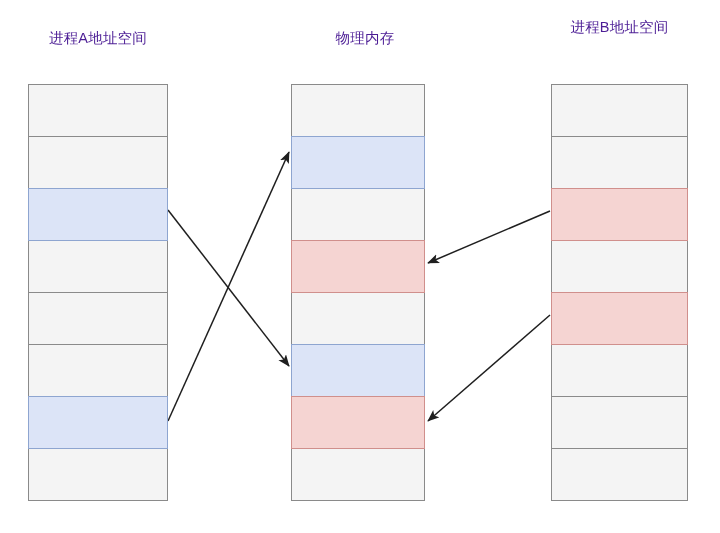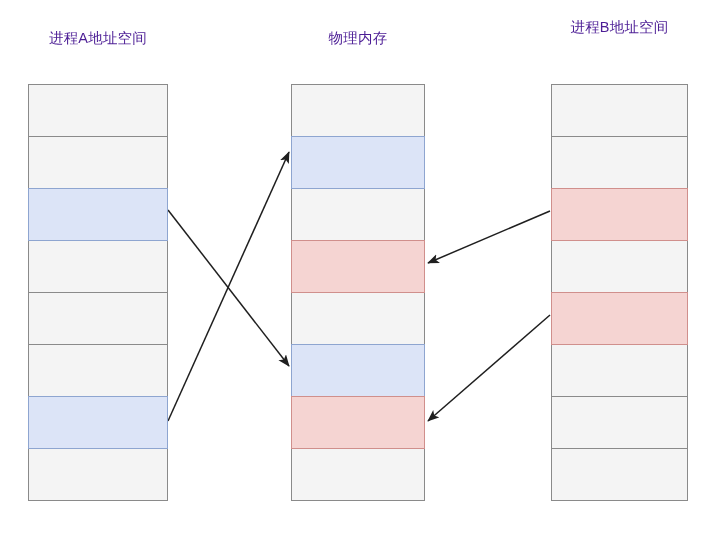--- a/index.html
+++ b/index.html
@@ -56,21 +56,21 @@
     height: 533px;
     pointer-events: none;
   }
 </style>
 </head>
 <body>
 
 <div id="stage">
 
   <div class="col-title" style="left: 28px; top: 31px; width: 140px;">进程A地址空间</div>
-  <div class="col-title" style="left: 291px; top: 31px; width: 134px;">物理内存</div>
+  <div class="col-title" style="left: 298px; top: 31px; width: 134px;">物理内存</div>
   <div class="col-title" style="left: 551px; top: 20px; width: 137px;">进程B地址空间</div>
 
   <div class="column" style="left: 28px; top: 84px; width: 140px; height: 416px;">
       <div class="cell" style="left: 0px; top: 0px; width: 140px; height: 53px;"></div>
       <div class="cell" style="left: 0px; top: 52px; width: 140px; height: 53px;"></div>
       <div class="cell blue" style="left: 0px; top: 104px; width: 140px; height: 53px; z-index: 2;"></div>
       <div class="cell" style="left: 0px; top: 156px; width: 140px; height: 53px;"></div>
       <div class="cell" style="left: 0px; top: 208px; width: 140px; height: 53px;"></div>
       <div class="cell" style="left: 0px; top: 260px; width: 140px; height: 53px;"></div>
       <div class="cell blue" style="left: 0px; top: 312px; width: 140px; height: 53px; z-index: 2;"></div>

